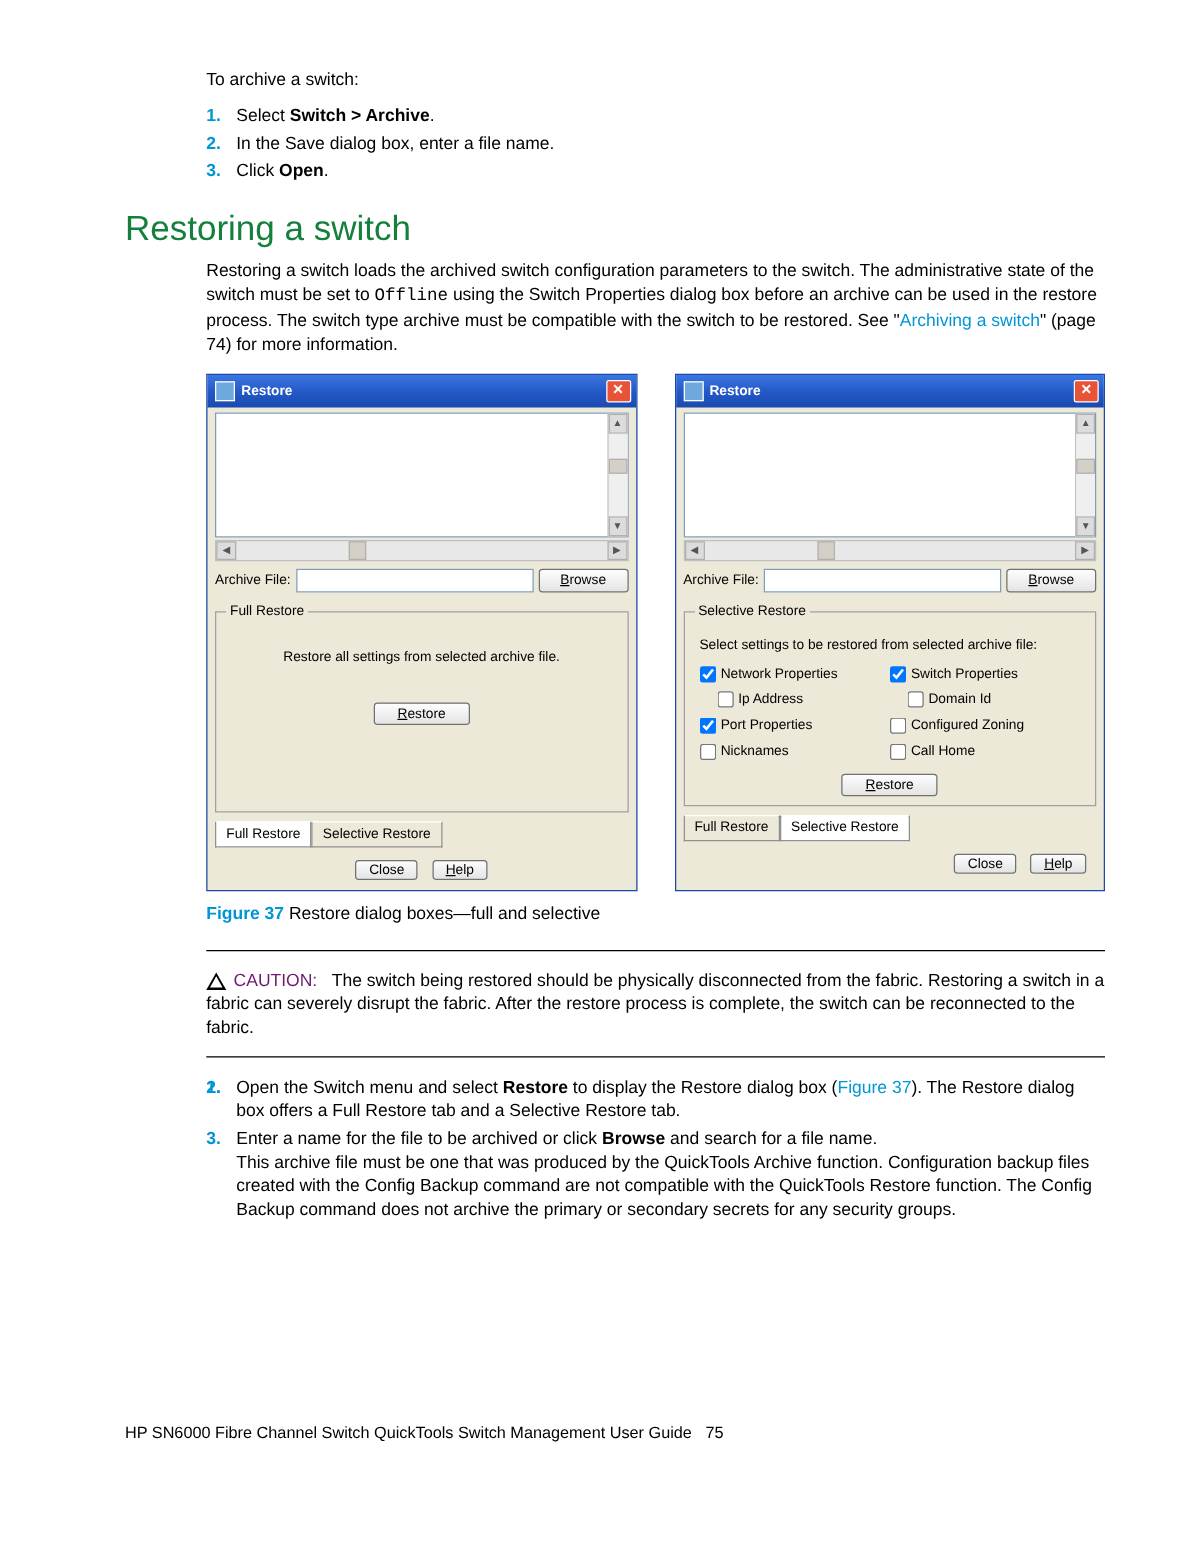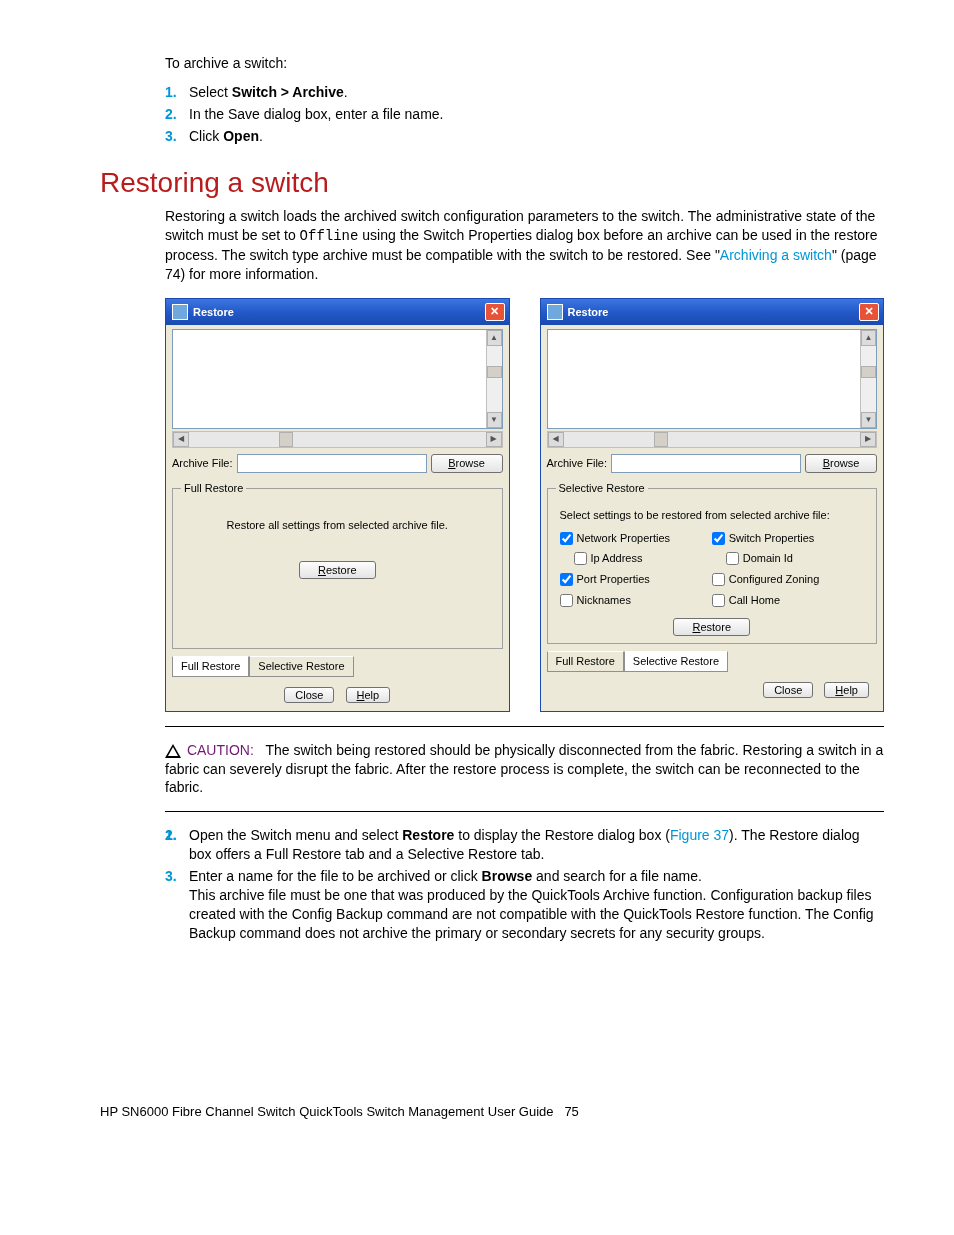--- a/index.html
+++ b/index.html
@@ -10,21 +10,21 @@
     padding: 50px 70px 40px 100px;
     width: 954px;
     box-sizing: border-box;
     line-height: 1.35;
   }
   .indent { margin-left: 65px; }
   h2.section-heading {
     font-family: Arial, Helvetica, sans-serif;
     font-weight: normal;
     font-size: 28px;
-    color: #b91c1c;
+    color: #15803d;
     margin: 18px 0 6px 0;
   }
   p { margin: 4px 0 10px 0; }
   ol.steps {
     list-style: none;
     padding-left: 0;
     margin: 6px 0 14px 0;
   }
   ol.steps li {
     margin: 3px 0;
@@ -330,20 +330,23 @@
           <div class="tab active">Selective Restore</div>
         </div>
         <div class="bottom-btns right">
           <span class="winbtn">Close</span>
           <span class="winbtn"><span class="und">H</span><span>elp</span></span>
         </div>
       </div>
     </div>
   </div>
 
+  <p class="fig-caption">
+    <span class="figlabel">Figure 37</span><span> Restore dialog boxes—full and selective</span>
+  </p>
 
   <hr class="hr">
   <p class="caution-block">
     <span class="caution-icon"></span>
     <span class="caution-label">CAUTION:</span>
     &nbsp;&nbsp;<span>The switch being restored should be physically disconnected from the fabric. Restoring a switch in a fabric can severely disrupt the fabric. After the restore process is complete, the switch can be reconnected to the fabric.</span>
   </p>
   <hr class="hr">
 
   <ol class="steps">

